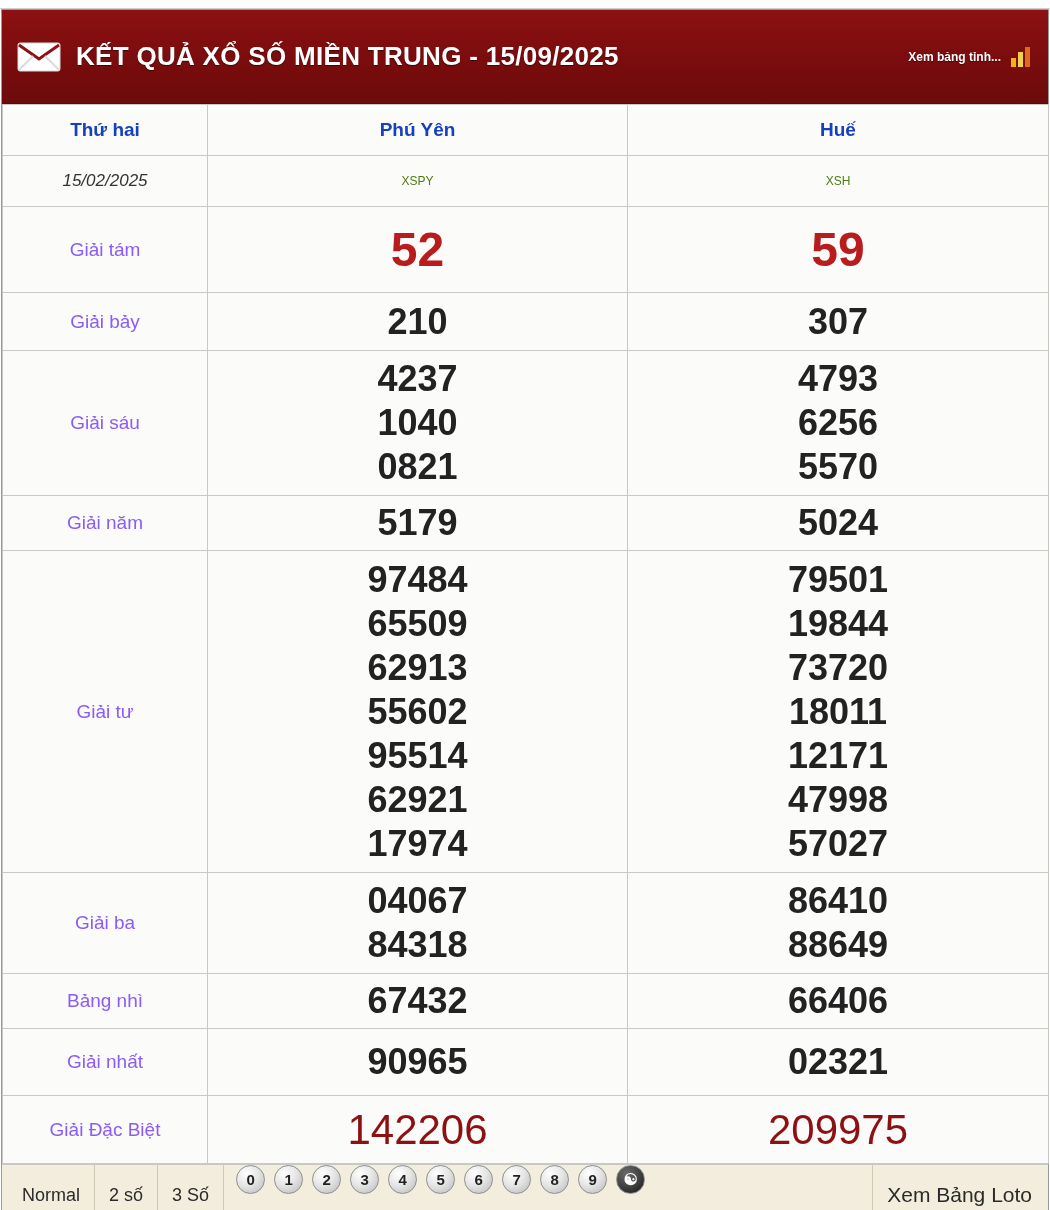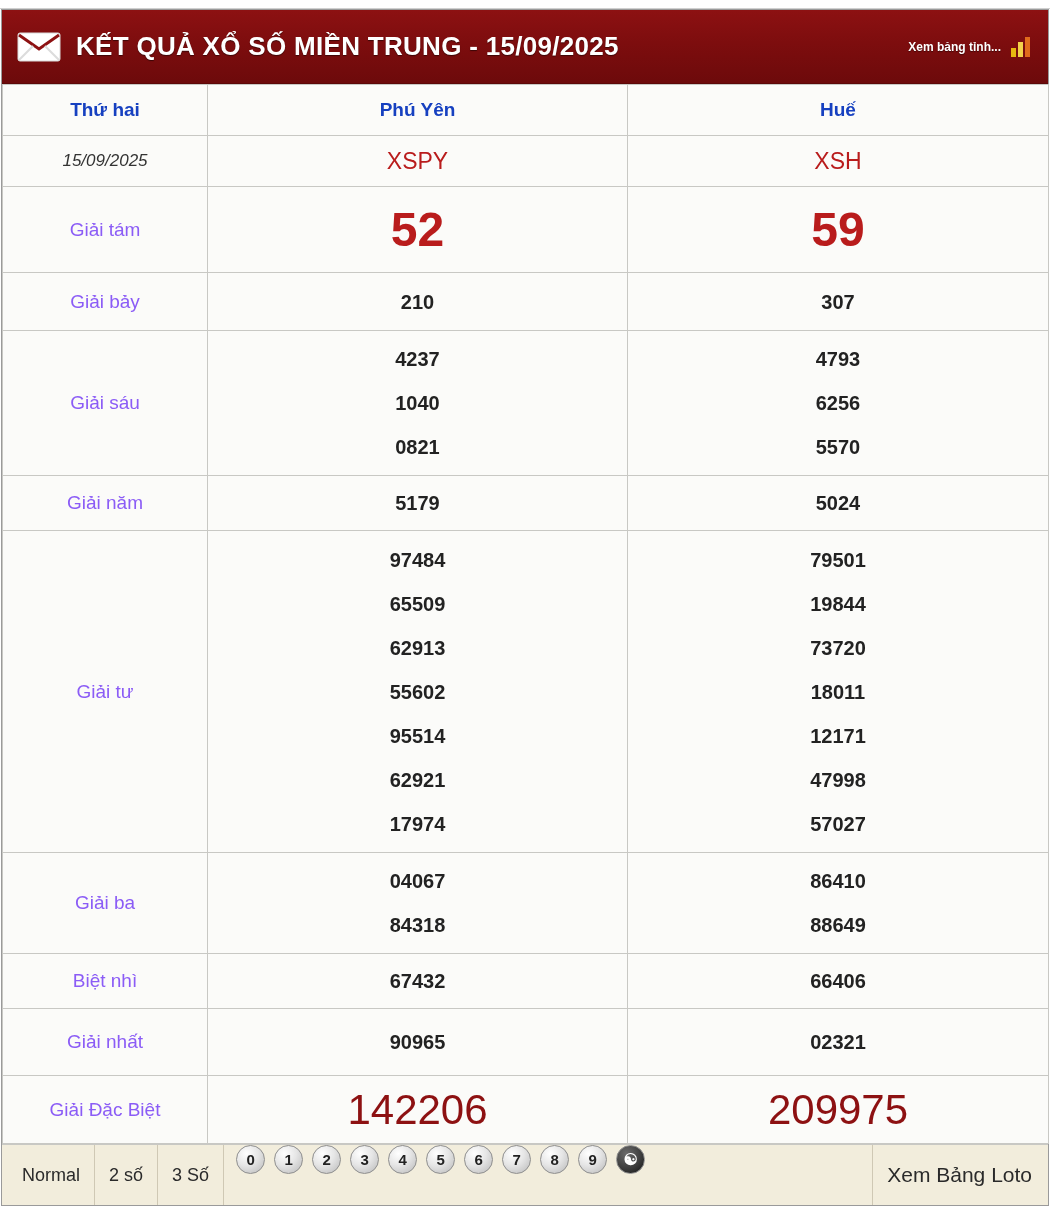--- a/index.html
+++ b/index.html
@@ -27,21 +27,21 @@
     margin: 0 auto;
     width: 1048px;
     border: 1px solid #9a9a9a;
     box-sizing: border-box;
     background: #f2f2ee;
   }
   
   .header {
     display: flex;
     align-items: center;
-    height: 74px;
+    height: 94px;
     background: linear-gradient(to bottom, #8d1112 0%, #7d0d0e 45%, #6d0a0b 100%);
     border-bottom: 1px solid #5c0808;
     padding: 0 14px;
     box-sizing: border-box;
   }
   .mail-icon {
     width: 46px;
     height: 32px;
     flex: 0 0 auto;
     margin-right: 14px;
@@ -108,35 +108,35 @@
   .row-head td {
     background: #eeeeea;
     height: 50px;
     color: #1640c0;
     font-size: 19px;
     font-weight: bold;
   }
   .row-sub td {
     background: #fbfbf9;
     height: 50px;
-    font-size: 23px;
-    color: #b91c1c;
+    font-size: 12px;
+    color: #4d7c0f;
   }
   .row-sub td.lbl {
     font-style: italic;
     font-size: 17px;
     color: #333;
   }
   td.lbl {
     font-size: 19px;
     color: #8b5cf6;
     background: #f2f2ee;
   }
   .num {
-    font-size: 20px;
+    font-size: 36px;
     font-weight: bold;
     color: #222;
     line-height: 44px;
   }
   .num.big {
     font-size: 48px;
     color: #b91c1c;
     line-height: 60px;
   }
   .num.special {
@@ -239,21 +239,21 @@
           <col class="c2">
           <col class="c3">
         </colgroup>
       <tbody>
         <tr class="row-head">
           <td>Thứ hai</td>
           <td>Phú Yên</td>
           <td>Huế</td>
         </tr>
         <tr class="row-sub">
-          <td class="lbl">15/09/2025</td>
+          <td class="lbl">15/02/2025</td>
           <td>XSPY</td>
           <td>XSH</td>
         </tr>
 
         <tr style="height:86px">
           <td class="lbl">Giải tám</td>
           <td>
               <div class="num big">52</div>
             </td>
           <td>
@@ -335,21 +335,21 @@
           </td>
           <td>
             <div class="stack">
               <div class="num">86410</div>
               <div class="num">88649</div>
             </div>
           </td>
         </tr>
 
         <tr style="height:55px">
-          <td class="lbl">Biệt nhì</td>
+          <td class="lbl">Bảng nhì</td>
           <td>
               <div class="num">67432</div>
             </td>
           <td>
               <div class="num">66406</div>
             </td>
         </tr>
 
         <tr style="height:67px">
           <td class="lbl">Giải nhất</td>

